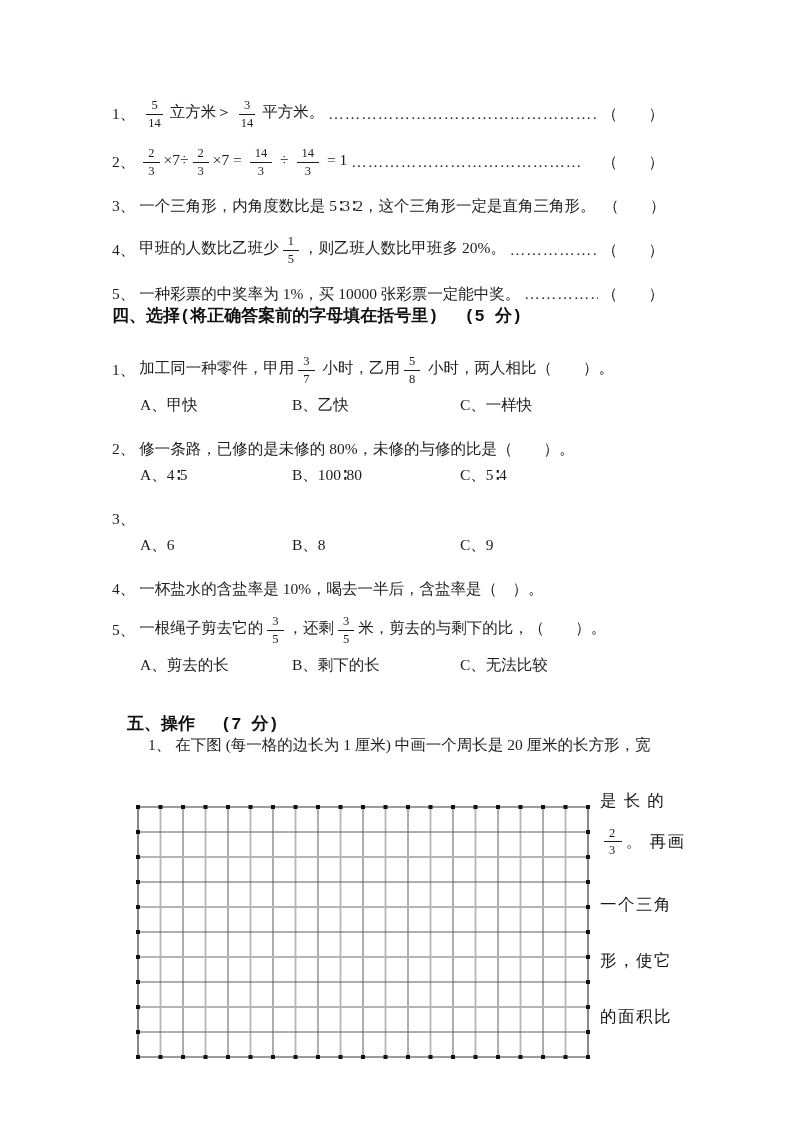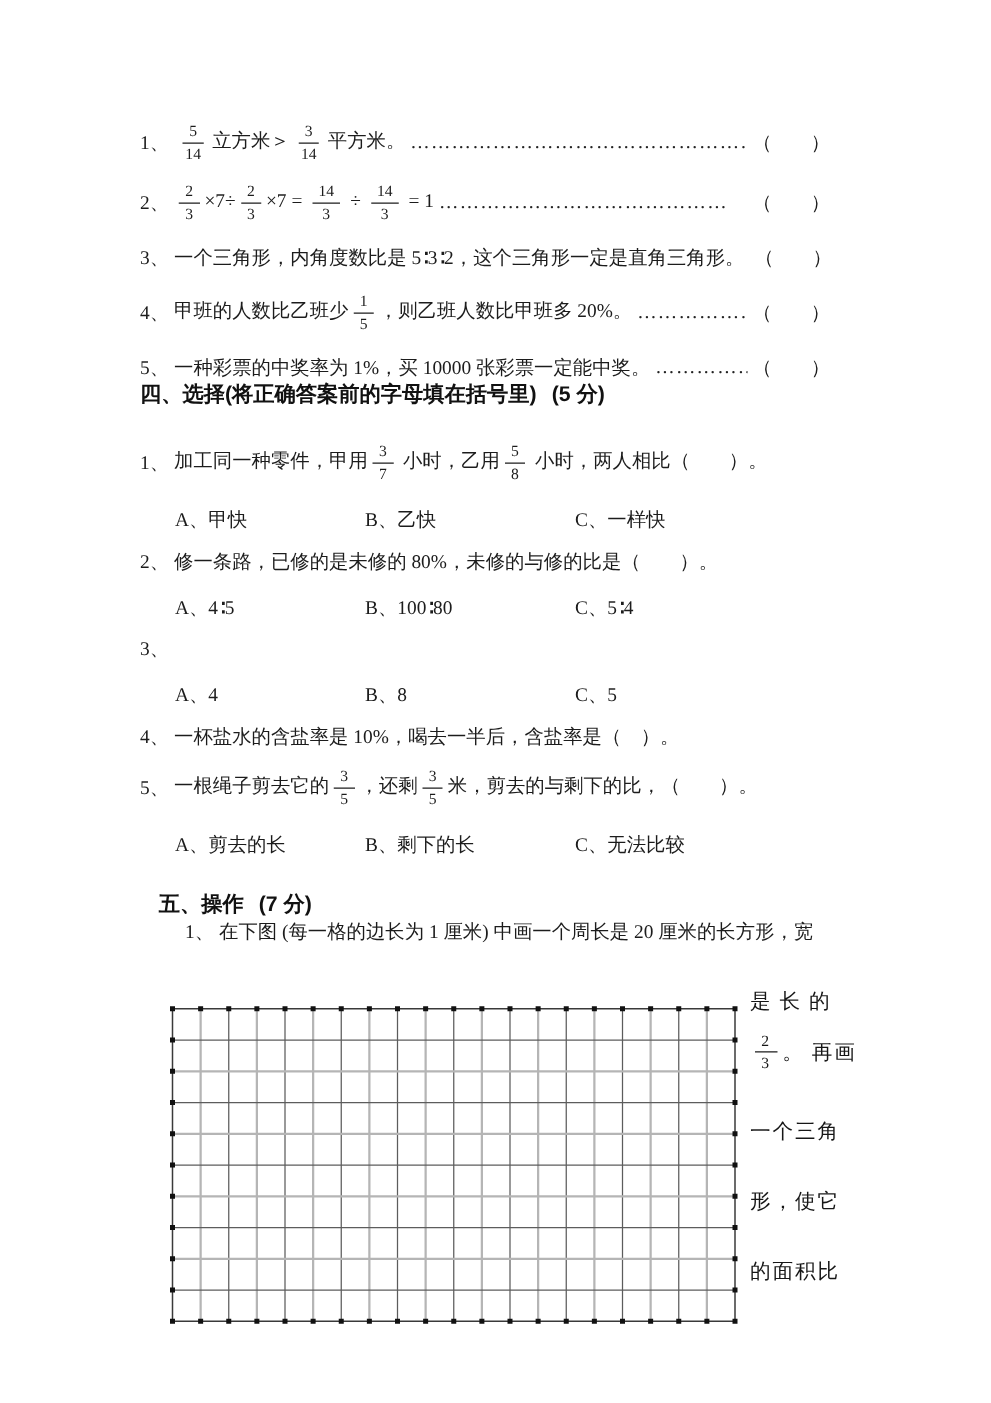--- a/index.html
+++ b/index.html
@@ -20,29 +20,29 @@
   .answer-brackets{flex:0 0 auto;white-space:nowrap;}
   
   .frac{display:inline-flex;flex-direction:column;align-items:center;vertical-align:middle;margin:0 4px;font-size:12.5px;line-height:1.15;}
   .frac .fnum{padding:0 5px 1px 5px;border-bottom:1.2px solid #1c1c1c;}
   .frac .fden{padding:1px 5px 0 5px;}
   
   .judge-section{position:absolute;left:112px;top:90px;width:552px;}
   .judge-section .q-row.h-frac{min-height:48px;}
   .judge-section .q-row.h-text{min-height:40px;}
   .section-heading{
-    font-family:Liberation Sans, sans-serif;
+    font-family:Liberation Mono, monospace;
     font-weight:bold;font-size:17px;color:#111;
-    display:flex;gap:12px;align-items:flex-start;
+    display:flex;gap:26px;align-items:flex-start;
   }
   .choice-section{position:absolute;left:112px;top:304px;width:575px;}
   .choice-section .section-heading{margin-bottom:18px;}
   .choice-q .q-row.h-frac{min-height:50px;}
   .choice-q .q-row.h-text{min-height:32px;}
-  .options{display:flex;align-items:flex-end;padding-left:28px;min-height:32px;margin-bottom:6px;}
+  .options{display:flex;align-items:flex-start;padding-left:28px;min-height:32px;margin-bottom:6px;}
   .options .opt-a{flex:0 0 152px;}
   .options .opt-b{flex:0 0 168px;}
   .options .opt-c{flex:0 0 auto;}
   .operate-section{position:absolute;left:127px;top:712px;width:560px;}
   .operate-section .section-heading{margin-bottom:0;}
   .operate-q{padding-left:21px;white-space:nowrap;}
   
   .grid-wrap{position:absolute;left:135px;top:804px;}
   
   .side-text{position:absolute;left:600px;top:782px;width:96px;font-size:16.5px;color:#161616;}
@@ -146,23 +146,23 @@
         <span class="opt-b">B、100∶80</span>
         <span class="opt-c">C、5∶4</span>
       </div>
     </div>
 
     <div class="choice-q">
       <div class="q-row h-text">
         <span class="q-no">3、</span>
       </div>
       <div class="options">
-        <span class="opt-a">A、4</span>
+        <span class="opt-a">A、6</span>
         <span class="opt-b">B、8</span>
-        <span class="opt-c">C、5</span>
+        <span class="opt-c">C、9</span>
       </div>
     </div>
 
     <div class="choice-q">
       <div class="q-row h-text">
         <span class="q-no">4、</span>
         <span class="q-text">一杯盐水的含盐率是 10%，喝去一半后，含盐率是（　）。</span>
       </div>
     </div>
 

